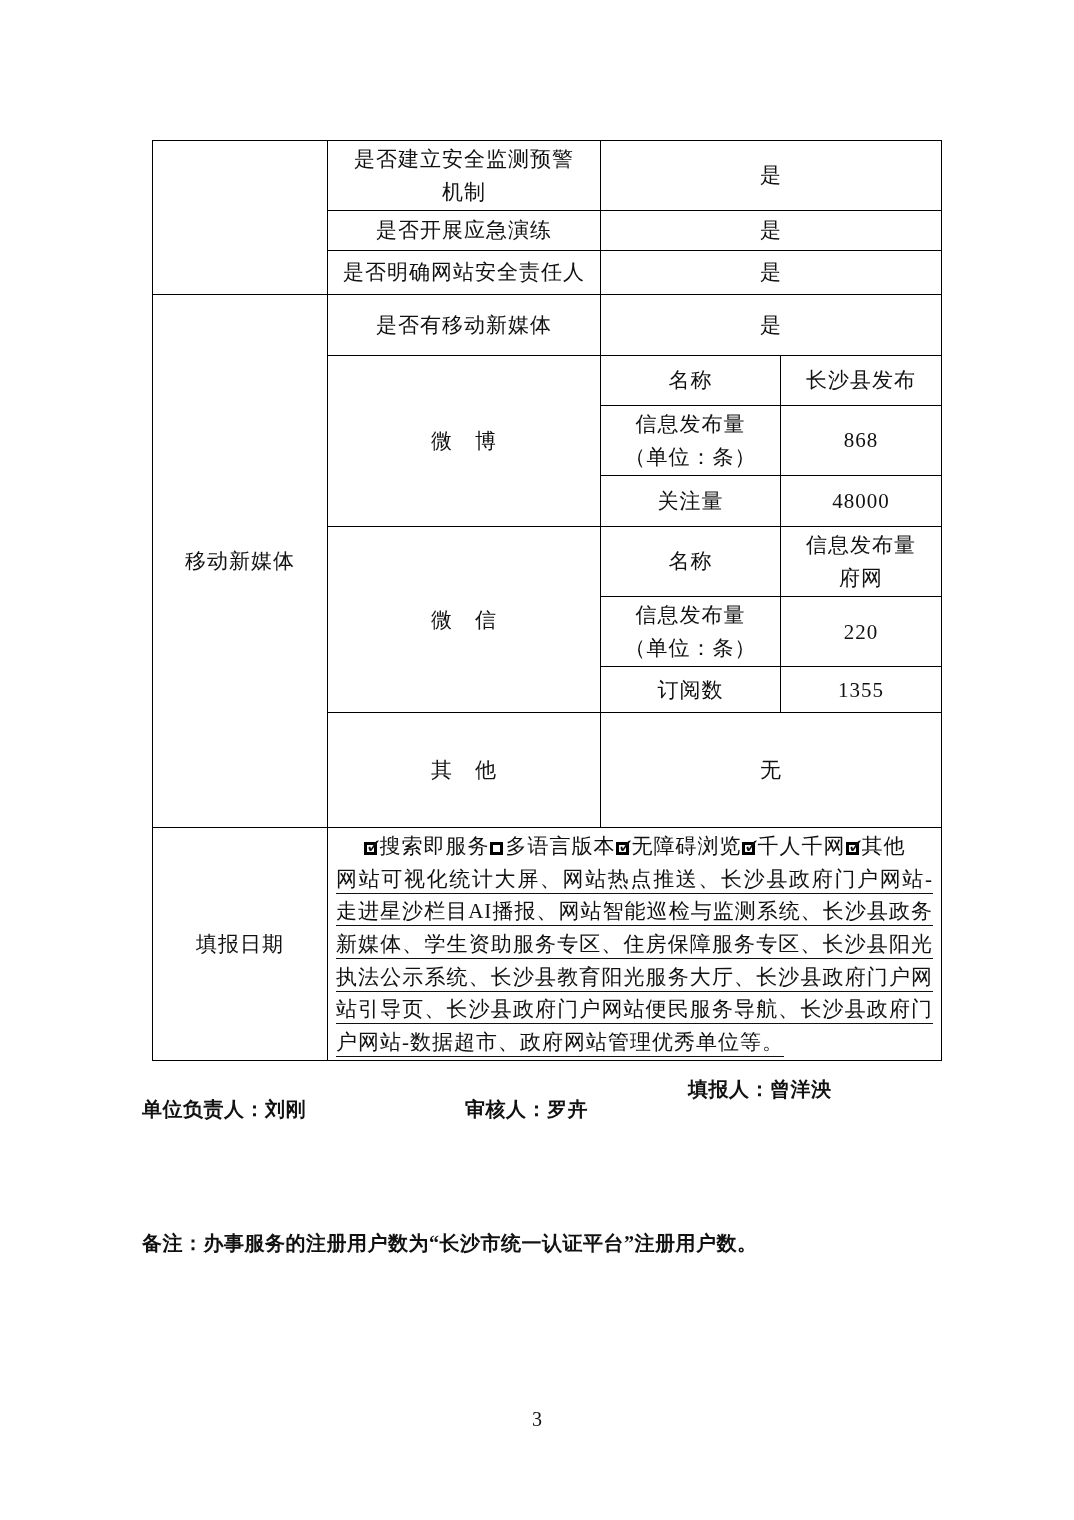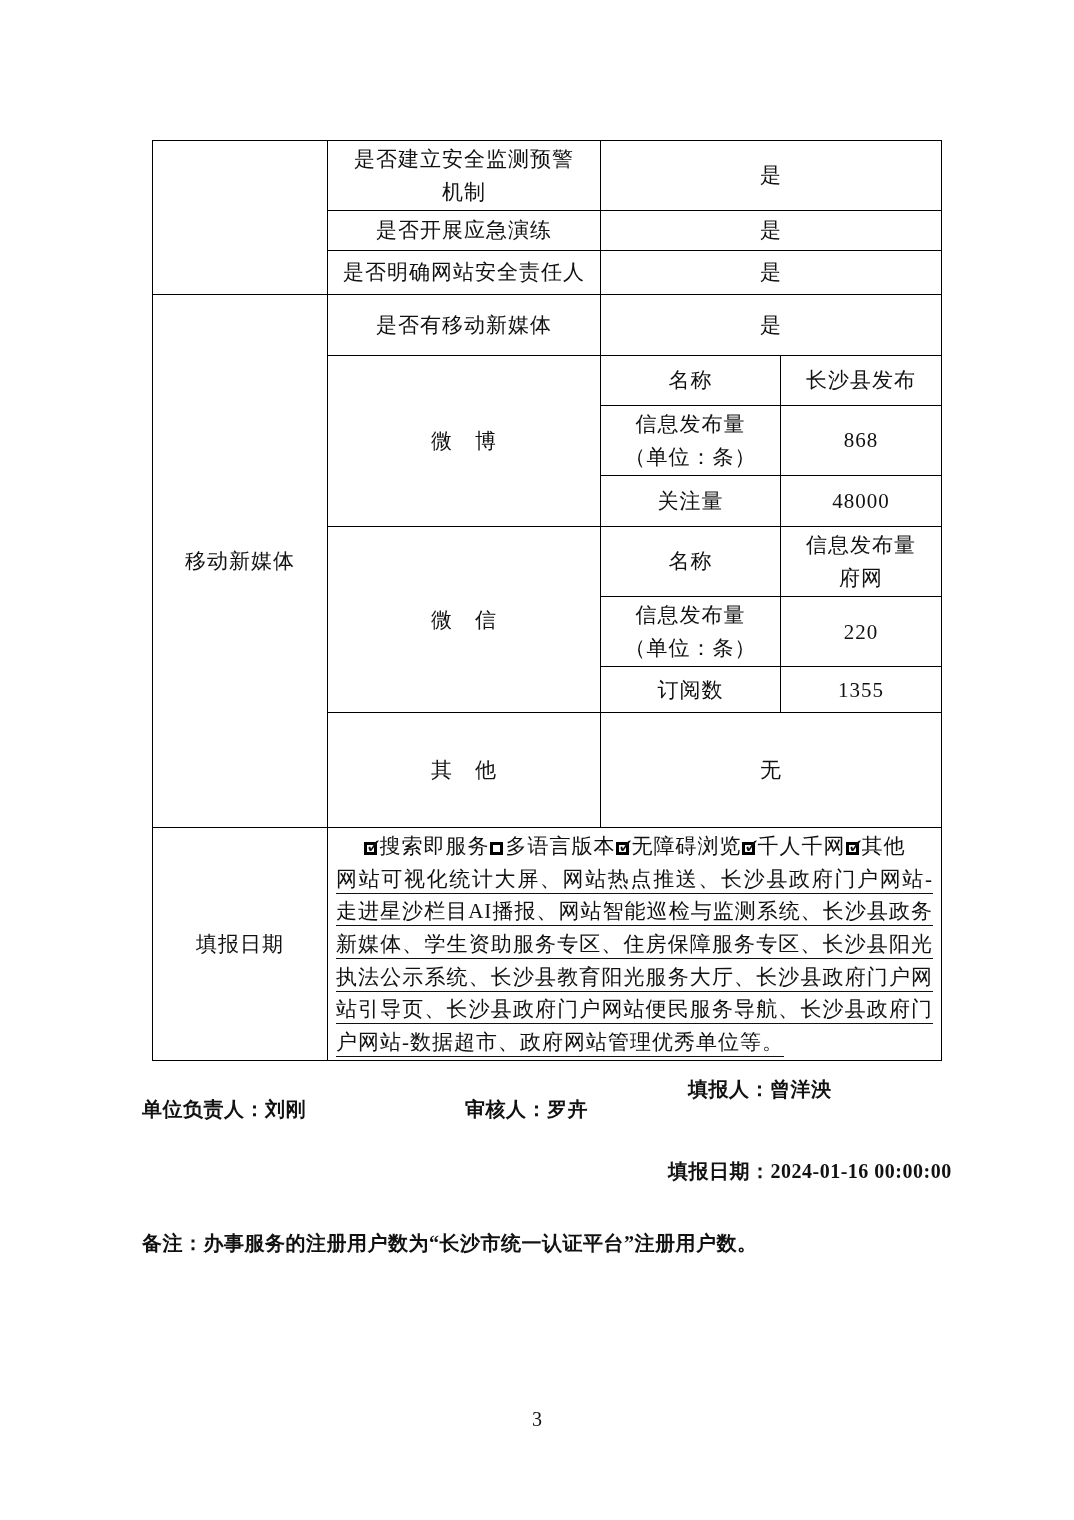--- a/index.html
+++ b/index.html
@@ -172,19 +172,18 @@
           <span class="innov-detail">网站可视化统计大屏、网站热点推送、长沙县政府门户网站-走进星沙栏目AI播报、网站智能巡检与监测系统、长沙县政务新媒体、学生资助服务专区、住房保障服务专区、长沙县阳光执法公示系统、长沙县教育阳光服务大厅、长沙县政府门户网站引导页、长沙县政府门户网站便民服务导航、长沙县政府门户网站-数据超市、政府网站管理优秀单位等。</span>
         </td>
       </tr>
     </tbody>
   </table>
 
   <div class="footer-item" style="left:142px; top:1096px;">单位负责人：刘刚</div>
   <div class="footer-item" style="left:465px; top:1096px;">审核人：罗卉</div>
   <div class="footer-item" style="left:688px; top:1076px;">填报人：曾洋泱</div>
 
-  <div class="footer-item" style="left:668px; top:1158px;">填报日期：2024-01-16 00:00:00</div>
 
   <div class="footer-item" style="left:142px; top:1230px;">备注：办事服务的注册用户数为“长沙市统一认证平台”注册用户数。</div>
 
   <div class="page-number">3</div>
 
 </div>
 
 </body></html>

